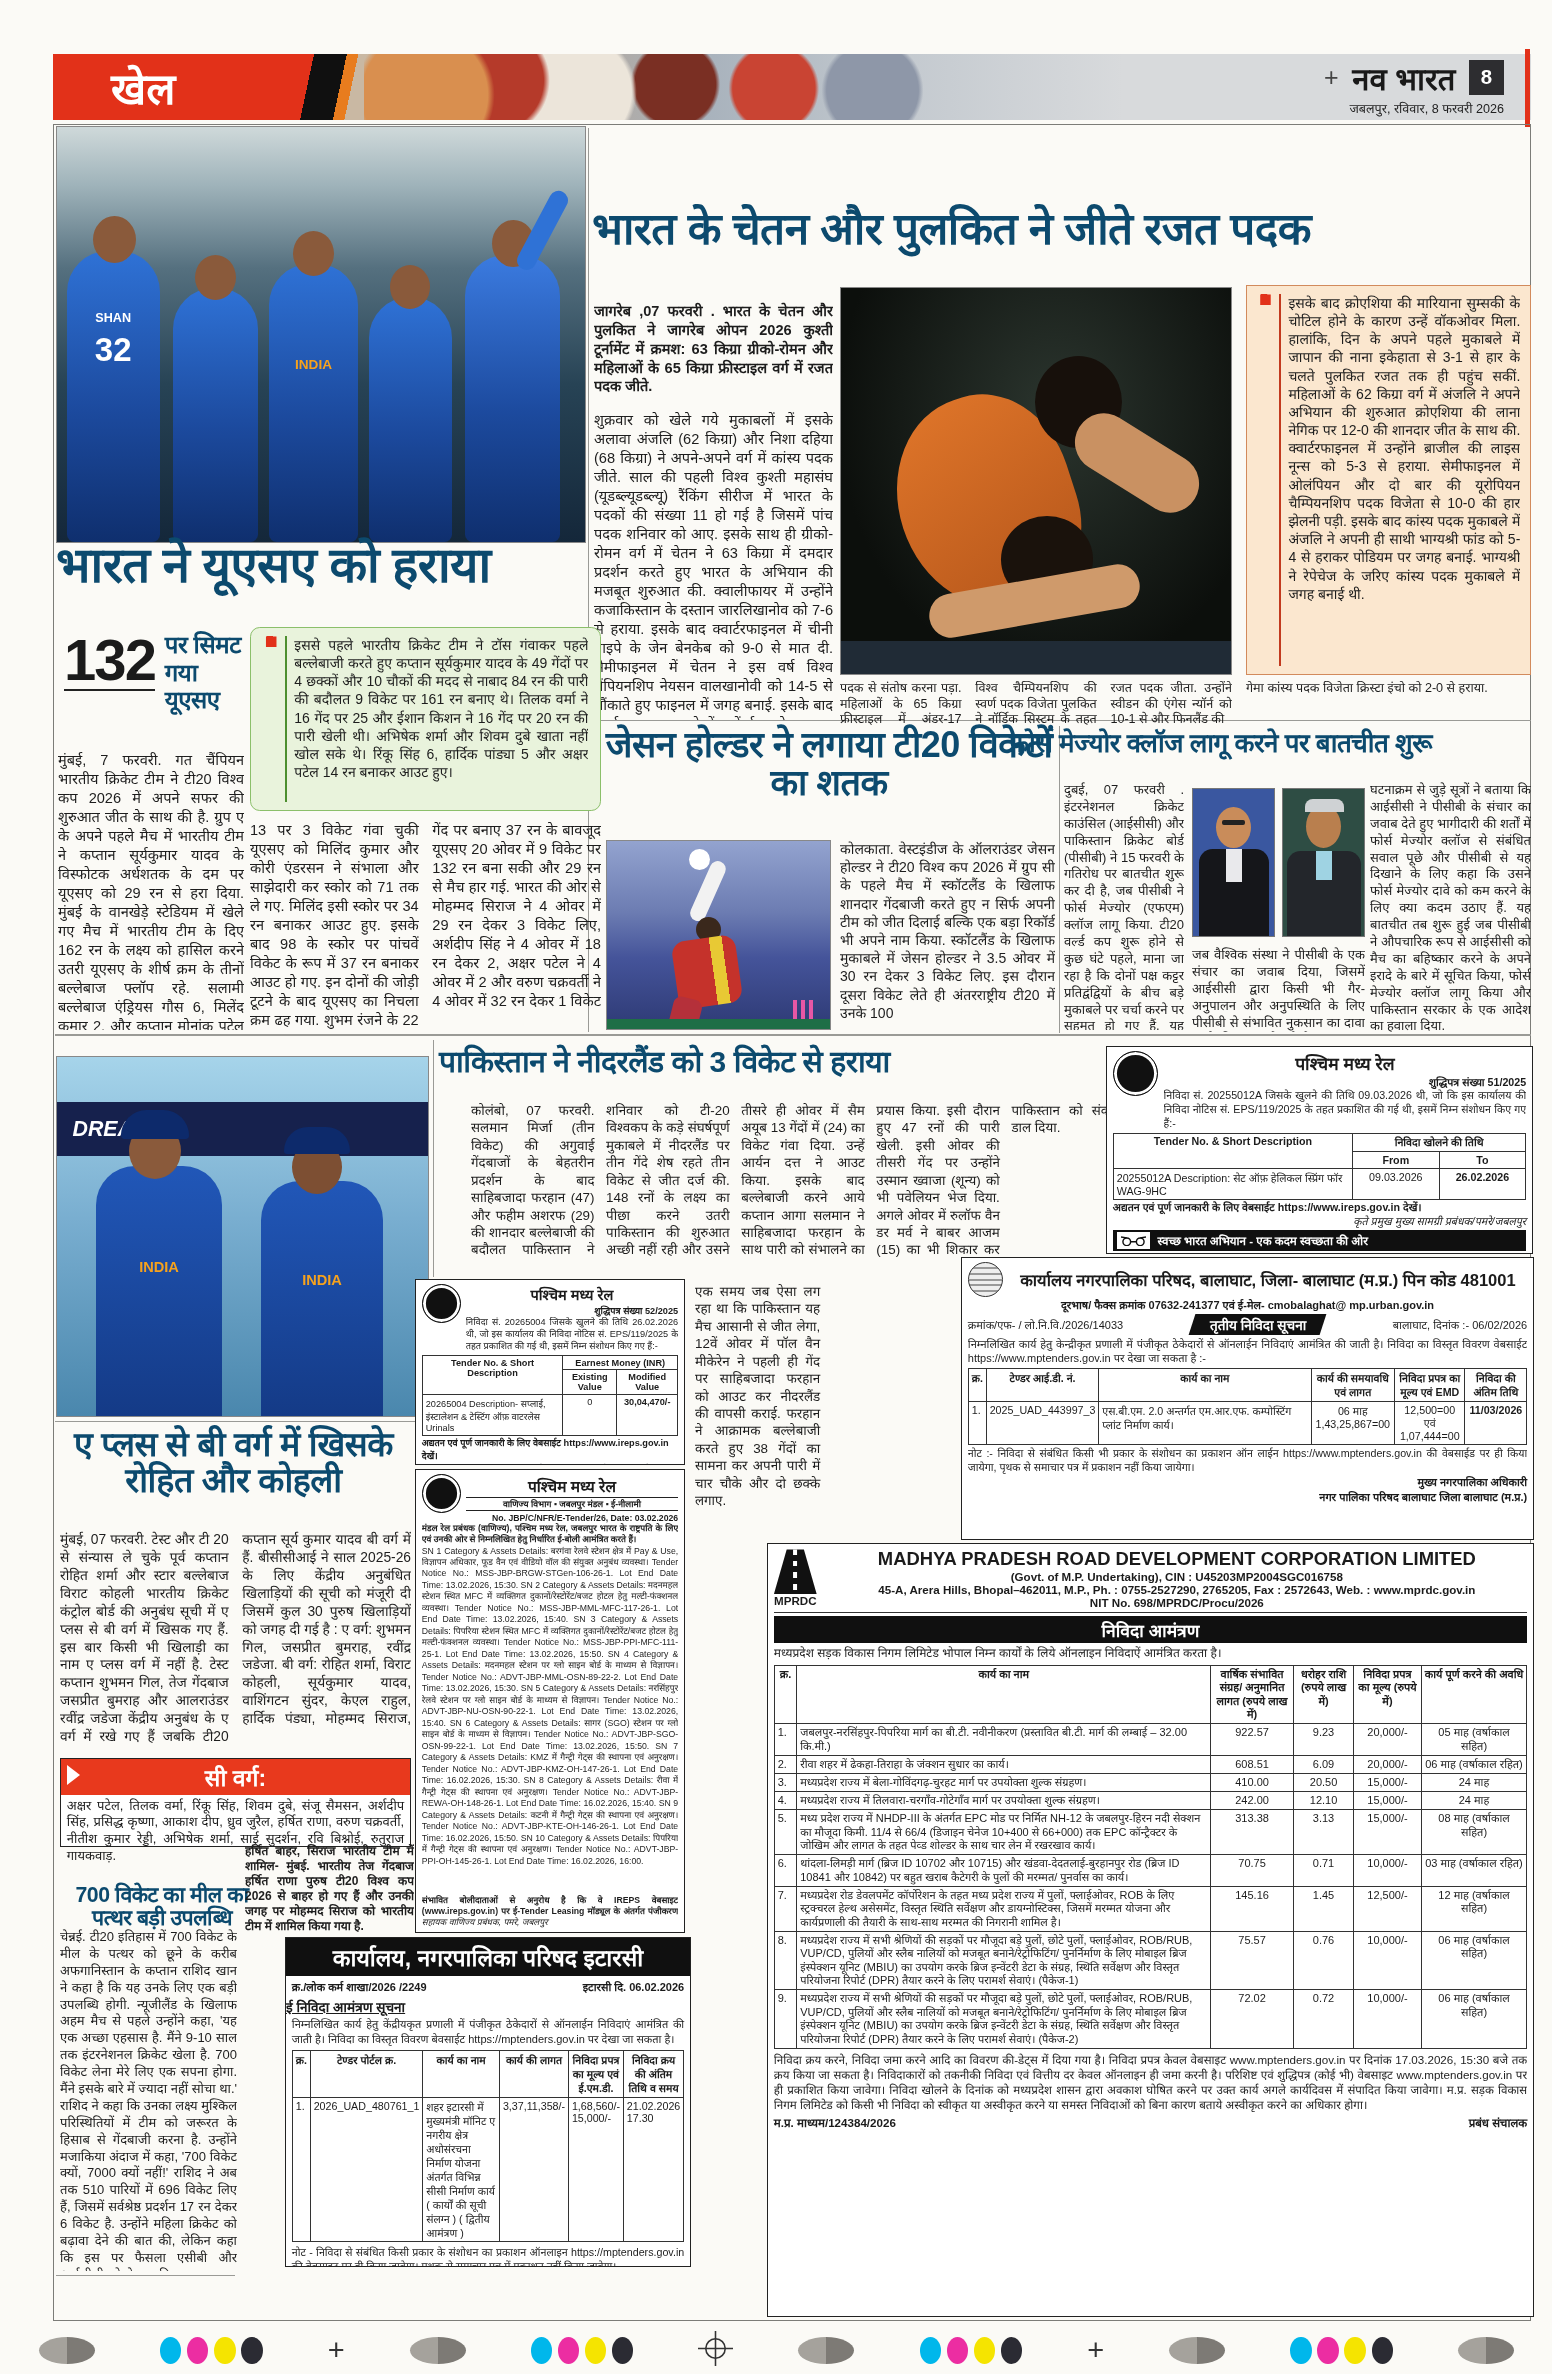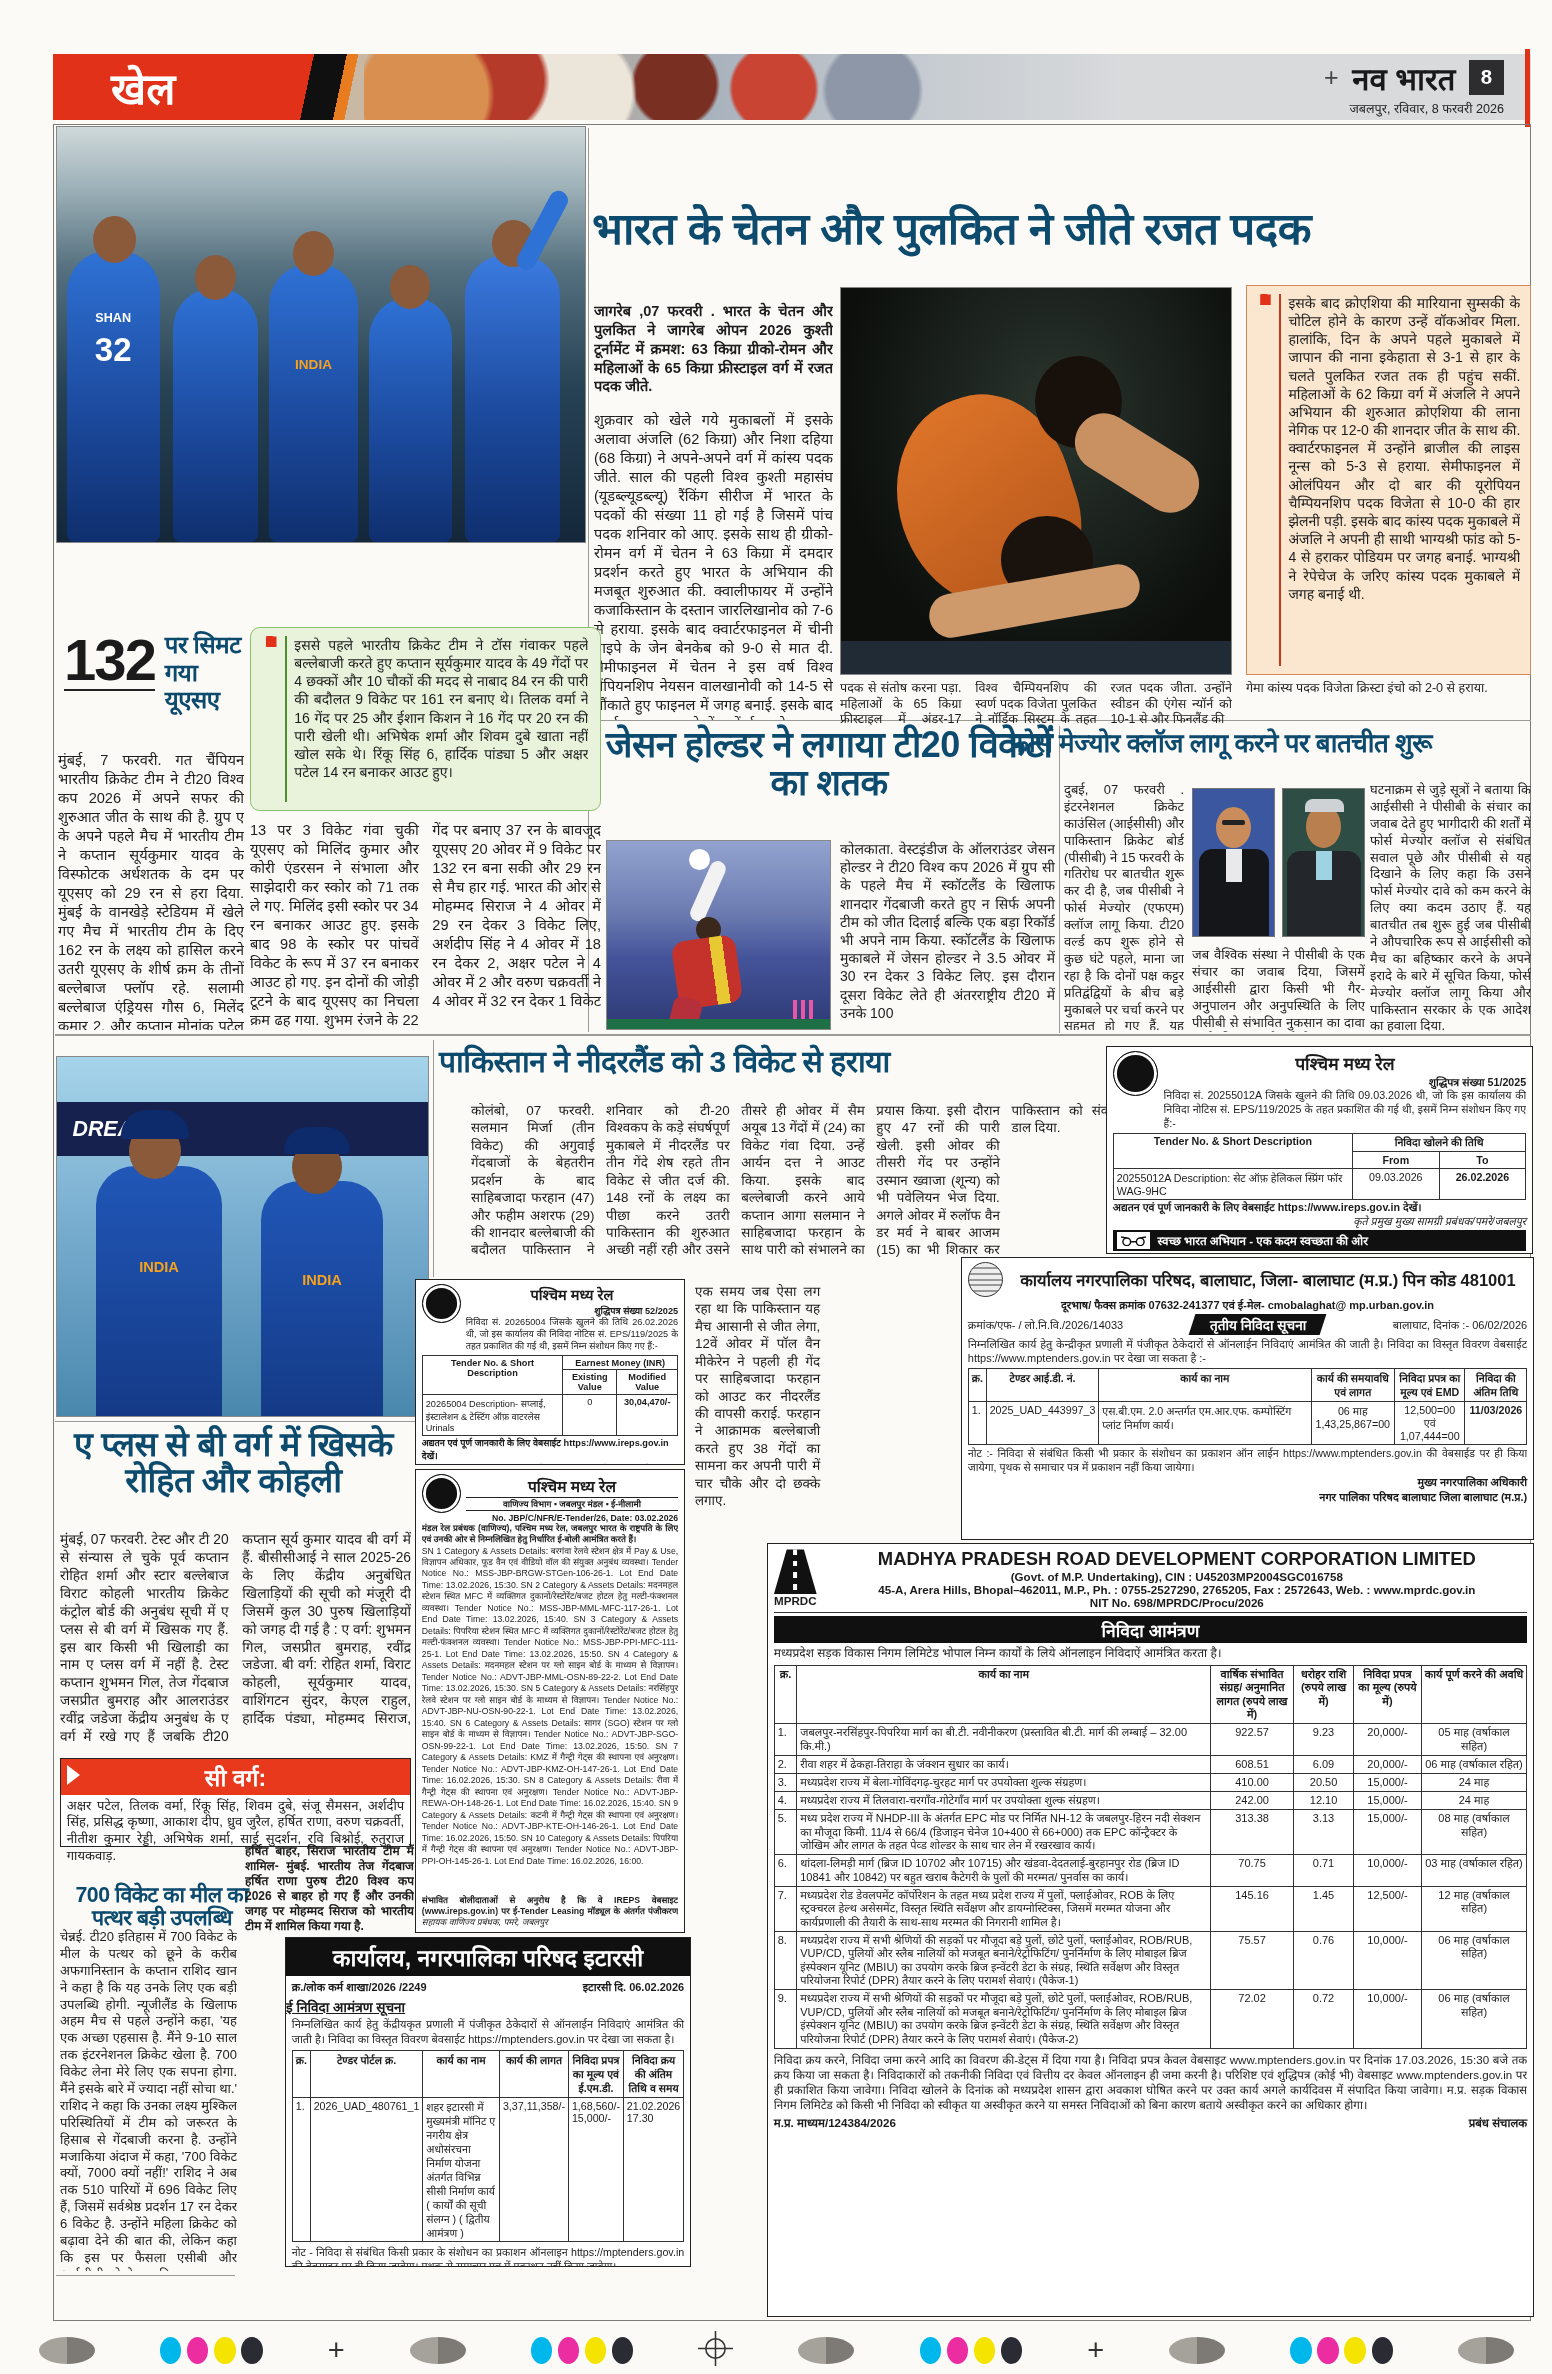--- a/index.html
+++ b/index.html
@@ -143,20 +143,21 @@
   </div>
   <div class="abs bt c3" style="left:840px;top:681px;width:392px;height:56px;font-size:12.6px;line-height:1.25;">पदक से संतोष करना पड़ा. महिलाओं के 65 किग्रा फ्रीस्टाइल में अंडर-17 विश्व चैम्पियनशिप की स्वर्ण पदक विजेता पुलकित ने नॉर्डिक सिस्टम के तहत रजत पदक जीता. उन्होंने स्वीडन की एंगेस न्यॉर्न को 10-1 से और फिनलैंड की</div>
   <div class="abs bt" style="left:1246px;top:681px;width:285px;height:56px;font-size:12.6px;line-height:1.25;">गेमा कांस्य पदक विजेता क्रिस्टा इंचो को 2-0 से हराया.</div>
   <div class="abs qpeach" style="left:1246px;top:285px;width:285px;height:390px;box-sizing:border-box;padding:7.8px 9.7px;">
     <div style="display:flex;gap:5.8px;height:100%;overflow:hidden;">
       <div class="qmark">❛</div>
       <div class="bt qinner" style="font-size:14px;">इसके बाद क्रोएशिया की मारियाना सुम्सकी के चोटिल होने के कारण उन्हें वॉकओवर मिला. हालांकि, दिन के अपने पहले मुकाबले में जापान की नाना इकेहाता से 3-1 से हार के चलते पुलकित रजत तक ही पहुंच सकीं. महिलाओं के 62 किग्रा वर्ग में अंजलि ने अपने अभियान की शुरुआत क्रोएशिया की लाना नेगिक पर 12-0 की शानदार जीत के साथ की. क्वार्टरफाइनल में उन्होंने ब्राजील की लाइस नून्स को 5-3 से हराया. सेमीफाइनल में ओलंपियन और दो बार की यूरोपियन चैम्पियनशिप पदक विजेता से 10-0 की हार झेलनी पड़ी. इसके बाद कांस्य पदक मुकाबले में अंजलि ने अपनी ही साथी भाग्यश्री फांड को 5-4 से हराकर पोडियम पर जगह बनाई. भाग्यश्री ने रेपेचेज के जरिए कांस्य पदक मुकाबले में जगह बनाई थी.</div>
     </div>
   </div>
 
+  <div class="abs hl nowrap" style="left:56px;top:540px;width:530px;font-size:49px;">भारत ने यूएसए को हराया</div>
   <div class="abs" style="left:64px;top:631px;width:180px;height:113px;display:flex;gap:9.7px;align-items:flex-start;">
     <div class="kicker-num">132</div>
     <div class="hl" style="font-size:24px;line-height:1.15;">पर सिमट गया यूएसए</div>
   </div>
   <div class="abs bt" style="left:58px;top:751px;width:186px;height:279px;font-size:14.6px;">मुंबई, 7 फरवरी. गत चैंपियन भारतीय क्रिकेट टीम ने टी20 विश्व कप 2026 में अपने सफर की शुरुआत जीत के साथ की है. ग्रुप ए के अपने पहले मैच में भारतीय टीम ने कप्तान सूर्यकुमार यादव के विस्फोटक अर्धशतक के दम पर यूएसए को 29 रन से हरा दिया. मुंबई के वानखेड़े स्टेडियम में खेले गए मैच में भारतीय टीम के दिए 162 रन के लक्ष्य को हासिल करने उतरी यूएसए के शीर्ष क्रम के तीनों बल्लेबाज फ्लॉप रहे. सलामी बल्लेबाज एंड्रियस गौस 6, मिलेंद कुमार 2, और कप्तान मोनांक पटेल खाता खोले आउट हो गए.</div>
   <div class="abs qgreen" style="left:250px;top:627px;width:351px;height:184px;box-sizing:border-box;padding:7.8px 11.6px;">
     <div style="display:flex;gap:5.8px;height:100%;overflow:hidden;">
       <div class="qmark">❛</div>
       <div class="bt qinner" style="font-size:14px;border-left-color:#4d8f2f;">इससे पहले भारतीय क्रिकेट टीम ने टॉस गंवाकर पहले बल्लेबाजी करते हुए कप्तान सूर्यकुमार यादव के 49 गेंदों पर 4 छक्कों और 10 चौकों की मदद से नाबाद 84 रन की पारी की बदौलत 9 विकेट पर 161 रन बनाए थे। तिलक वर्मा ने 16 गेंद पर 25 और ईशान किशन ने 16 गेंद पर 20 रन की पारी खेली थी। अभिषेक शर्मा और शिवम दुबे खाता नहीं खोल सके थे। रिंकू सिंह 6, हार्दिक पांड्या 5 और अक्षर पटेल 14 रन बनाकर आउट हुए।</div>
     </div>

